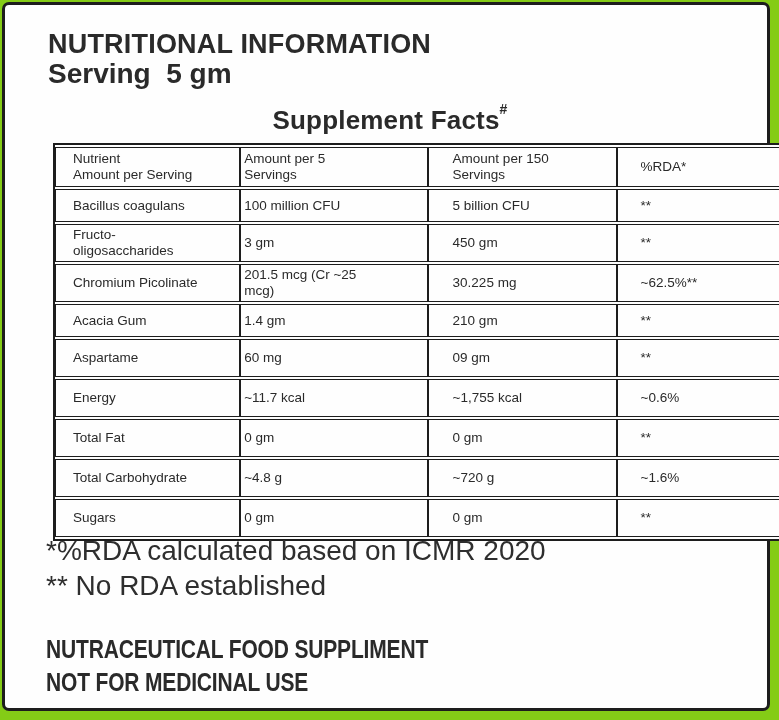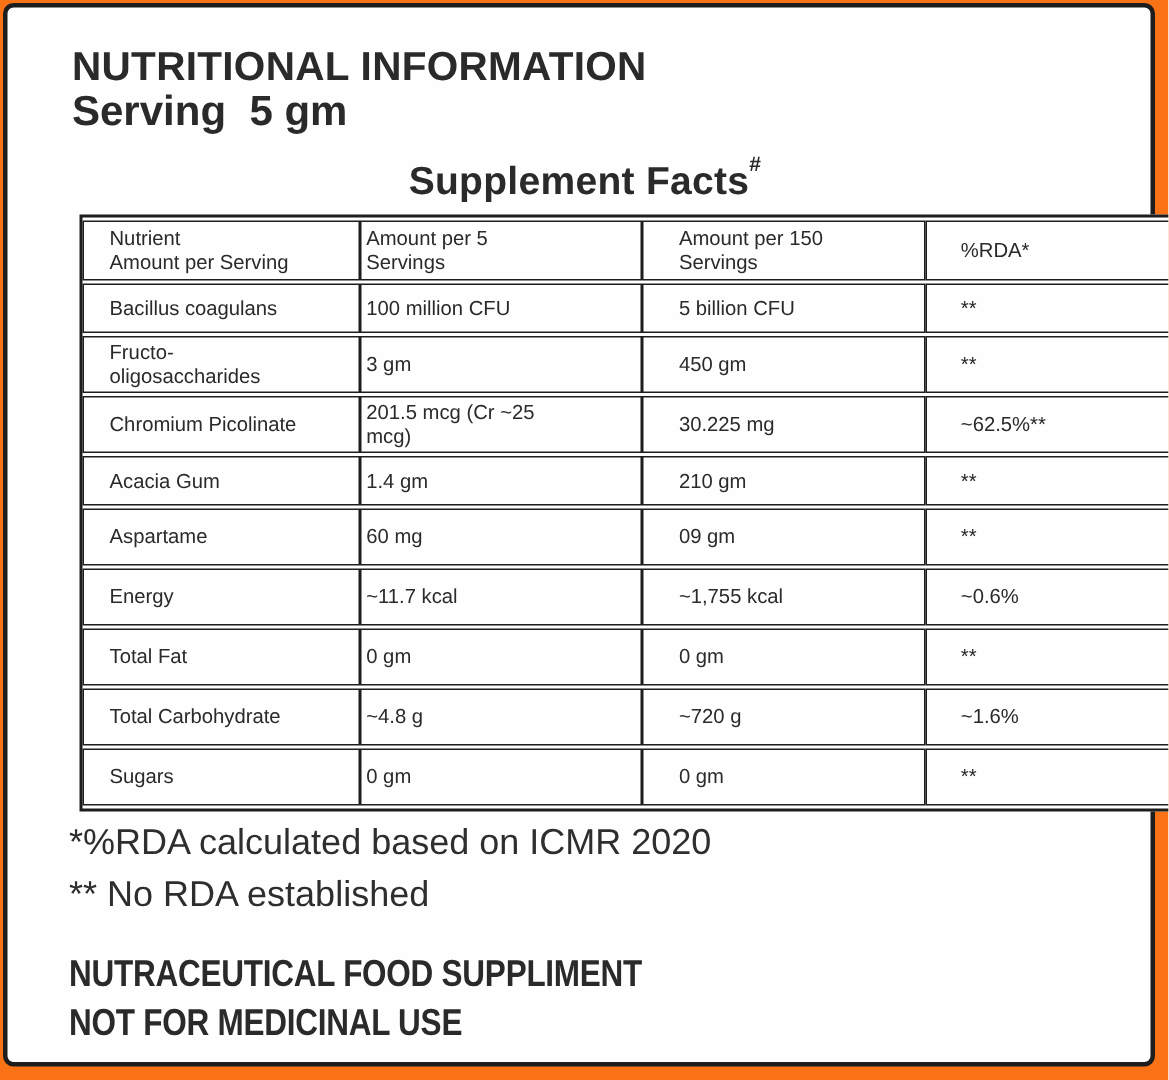--- a/index.html
+++ b/index.html
@@ -3,21 +3,21 @@
 <meta charset="utf-8">
 <style>
   :root{
     --border:#1d1d1d;
     --text:#2a2a2a;
     --background:#fefefe;
   }
   html,body{margin:0;padding:0;background:#fff;}
   .canvas{
     position:relative;width:779px;height:720px;overflow:hidden;
-    font-family:"Liberation Sans",sans-serif;color:var(--text);background:#f97316;
+    font-family:"Liberation Sans",sans-serif;color:var(--text);background:#84cc16;
   }
   .frame{
     position:absolute;left:2px;top:2px;width:768px;height:709px;
     border:3px solid var(--border);border-radius:7px;background:var(--background);
     box-sizing:border-box;
   }
   .title-block{position:absolute;left:48px;top:29px;}
   .title{font-size:27px;font-weight:bold;line-height:30px;letter-spacing:.2px;}
   .serving{font-size:28px;font-weight:bold;line-height:30px;white-space:pre;}
   .sf-heading{
@@ -37,21 +37,21 @@
     font-size:13.5px;font-weight:normal;text-align:left;vertical-align:middle;
     padding:2px 6px 2px 17px;white-space:pre-line;line-height:16px;color:var(--text);
     overflow:hidden;
   }
   .facts th:nth-child(2),.facts td:nth-child(2){padding-left:3px;}
   .facts th:nth-child(3),.facts td:nth-child(3){padding-left:24px;}
   .facts th:nth-child(4),.facts td:nth-child(4){padding-left:23px;}
   .facts th{height:34px;}
   .facts td{height:27px;}
   .facts tr.tall td{height:32px;}
-  .footnotes{position:absolute;left:46px;top:544px;font-size:24px;line-height:35px;color:#2e2e2e;}
+  .footnotes{position:absolute;left:46px;top:533px;font-size:28px;line-height:35px;color:#2e2e2e;}
   .disclaimer{position:absolute;left:46px;top:633px;font-size:25px;font-weight:bold;line-height:33px;}
   .disclaimer>div{transform:scaleX(0.84);transform-origin:0 50%;white-space:nowrap;letter-spacing:-0.2px;}
 </style>
 </head>
 <body>
 
 <div class="canvas">
   <div class="frame"></div>
 
   <div class="title-block">

